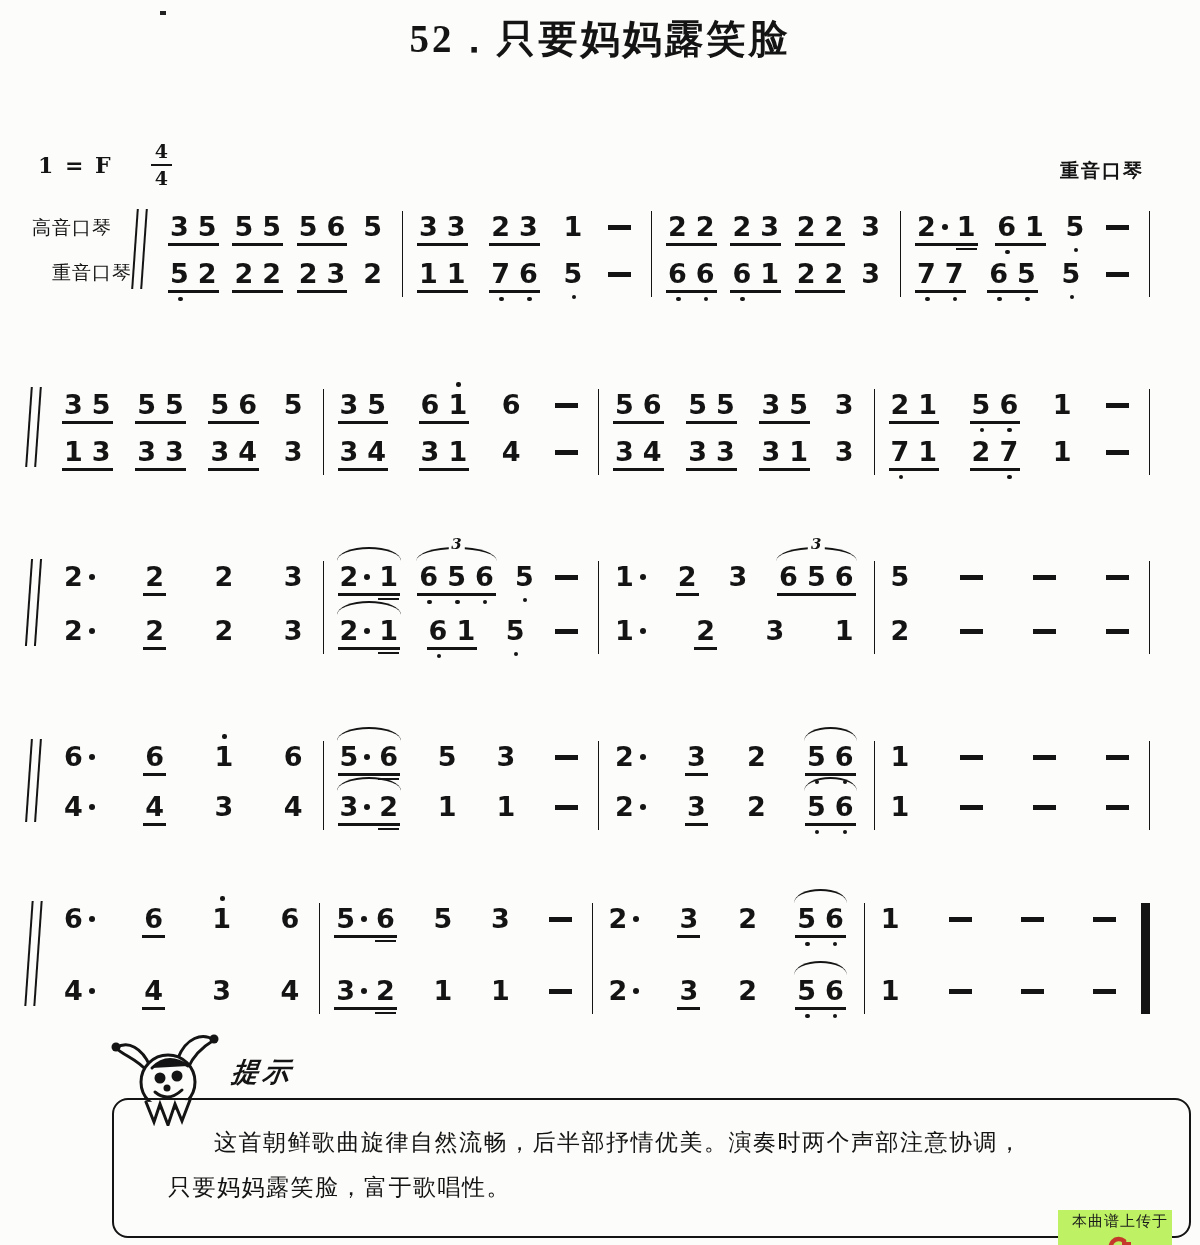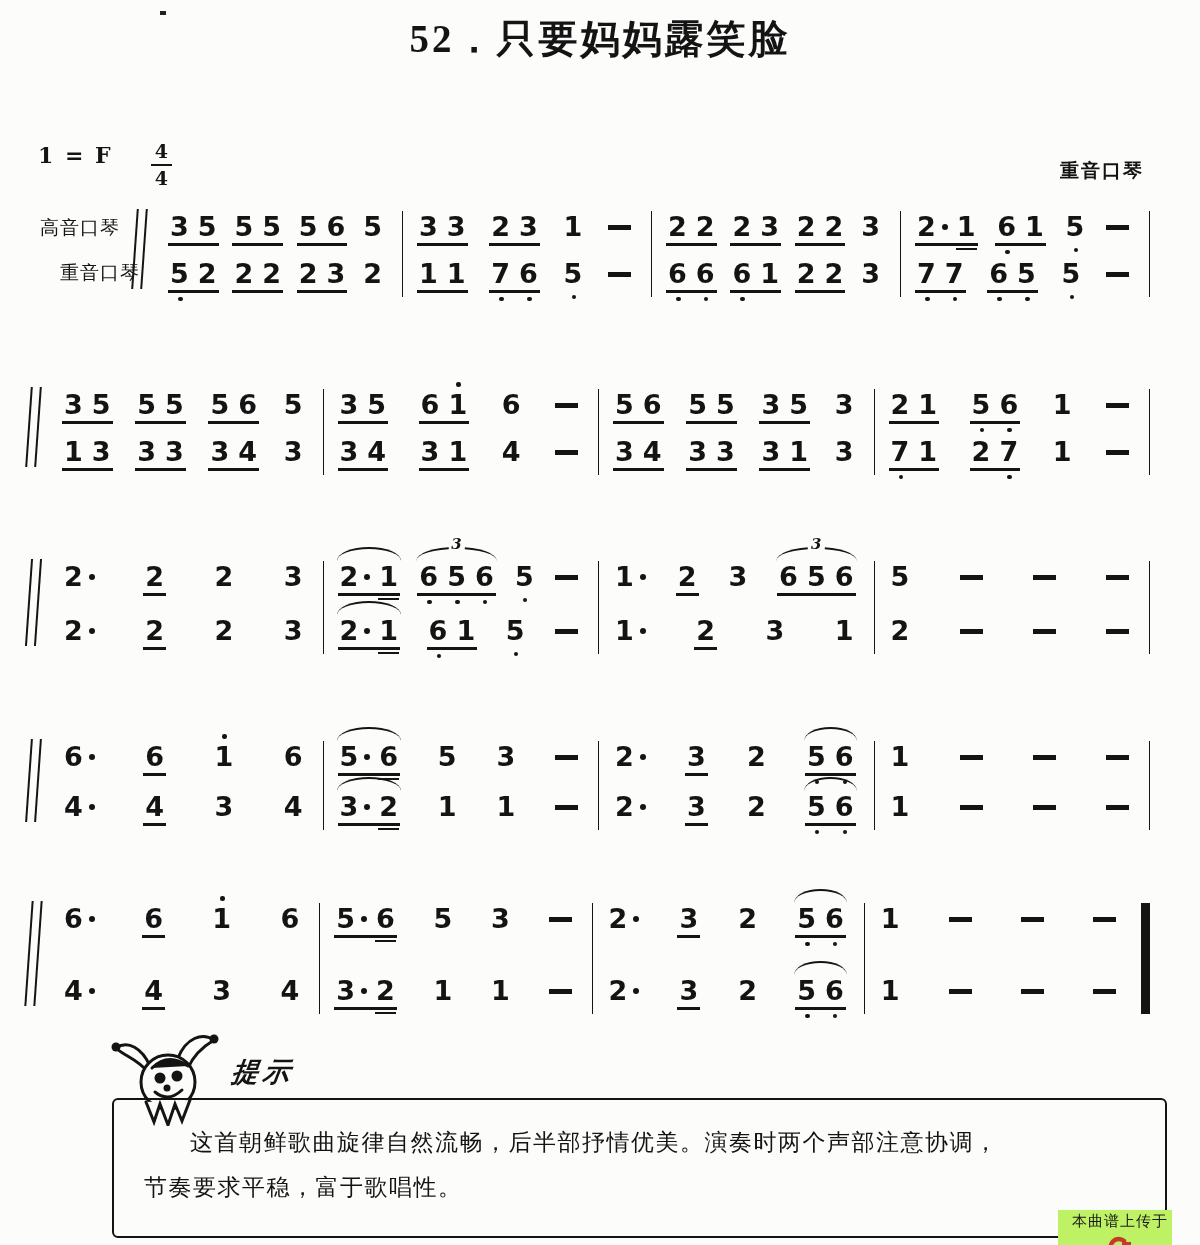--- a/index.html
+++ b/index.html
@@ -4,32 +4,32 @@
 <style>
   html,body{margin:0;padding:0;background:#e8e8e8;}
   .page{position:relative;width:1200px;height:1245px;background:#fcfcfa;color:#141414;
         font-family:"Liberation Serif",serif;overflow:hidden;}
 
   
   .title{position:absolute;top:12px;left:0;width:100%;text-align:center;
          font-size:39px;font-weight:bold;letter-spacing:3px;}
   .subtitle{position:absolute;top:90px;left:0;width:100%;text-align:center;
             font-size:23px;letter-spacing:6px;}
-  .keyrow{position:absolute;top:142px;left:38px;display:flex;}
+  .keyrow{position:absolute;top:142px;left:38px;display:flex;align-items:center;}
   .keysig{font-size:22px;font-weight:bold;letter-spacing:2px;font-family:"DejaVu Serif",serif;}
   .frac{display:inline-flex;flex-direction:column;align-items:center;margin-left:38px;
         font-family:"DejaVu Serif",serif;font-weight:bold;font-size:19px;line-height:1;}
   .frac .num{border-bottom:2.2px solid #141414;padding:0 4px 3px;}
   .frac .den{padding-top:3px;}
   .origin{position:absolute;top:158px;right:56px;font-size:19px;font-weight:bold;letter-spacing:2px;}
 
   
   .sys{position:absolute;left:28px;width:1122px;display:flex;align-items:flex-start;}
   .lbls{position:relative;width:106px;flex:none;font-size:19px;letter-spacing:1px;}
-  .lbls span{position:absolute;left:12px;white-space:nowrap;}
+  .lbls span{position:absolute;left:4px;white-space:nowrap;}
   .brk{flex:none;width:7px;border-left:2.4px solid #141414;border-right:2.4px solid #141414;
        transform:skewX(-4deg);margin-right:9px;margin-top:-2px;}
   .bars{flex:1;display:flex;}
   .bar{flex:1;border-right:1.8px solid #141414;}
   .bar.noend{border-right:none;}
   .row{display:flex;justify-content:space-between;align-items:flex-start;padding:2px 20px 0 16px;}
   .thick{flex:none;width:9px;background:#141414;margin-left:5px;}
 
   .grp{position:relative;display:inline-flex;align-items:flex-start;gap:9px;}
   .grp.u1::after{content:'';position:absolute;left:-2px;right:-2px;bottom:-6px;height:2.6px;background:#141414;}
@@ -41,21 +41,21 @@
   .ldot{position:absolute;bottom:-12px;left:8px;width:4.5px;height:4.5px;border-radius:50%;background:#141414;}
   .grp.u1 .ldot{bottom:-14px;}
   .arc{position:absolute;top:-16px;left:-3px;right:-3px;height:12px;
        border-top:2.2px solid #141414;border-radius:50% 50% 0 0 / 100% 100% 0 0;}
   .tri{position:absolute;top:-26px;left:50%;transform:translateX(-50%);
        font:bold italic 15px "DejaVu Serif",serif;background:#fcfcfa;padding:0 3px;line-height:1;}
   .dash{width:23px;height:4.6px;background:#141414;margin-top:12px;flex:none;}
 
   
   .tipbox{position:absolute;left:112px;top:1098px;width:1051px;height:136px;
-          border:2.6px solid #141414;border-radius:6px;}
+          border:2.6px solid #141414;border-radius:16px;padding-left:24px;}
   .tipline{padding:0 60px 0 30px;font-size:23px;letter-spacing:1.5px;line-height:45px;}
   .tipline.first{margin-top:20px;text-indent:2em;}
   .tiplabel{position:absolute;left:232px;top:1054px;font-family:"DejaVu Sans",sans-serif;
             font-weight:900;font-style:italic;font-size:27px;letter-spacing:4px;transform:skewX(-8deg);}
   .jester{position:absolute;left:108px;top:1028px;}
 
   
   .wm{position:absolute;top:1210px;right:28px;display:flex;align-items:center;gap:5px;
       background:#bef264;padding:2px 2px 2px 12px;flex-direction:column;}
   .wm .pre{font-size:15px;color:#1a1a1a;letter-spacing:1px;font-family:"Liberation Sans",sans-serif;}
@@ -1150,21 +1150,21 @@
       <circle cx="69" cy="48" r="5.5" fill="#141414" stroke="none"></circle>
       <circle cx="59" cy="60" r="3.5" fill="#141414" stroke="none"></circle>
       <path d="M47,64 Q60,75 74,62"></path>
       <path d="M38,74 L46,94 L52,76 L60,97 L67,76 L74,93 L82,72" fill="#fcfcfa"></path>
     </g>
   </svg>
   <div class="tiplabel">提示</div>
 
   <div class="tipbox">
     <div class="tipline first">这首朝鲜歌曲旋律自然流畅，后半部抒情优美。演奏时两个声部注意协调，</div>
-    <div class="tipline">节奏要求平稳，富于歌唱性。</div>
+    <div class="tipline">只要妈妈露笑脸，富于歌唱性。</div>
   </div>
 
   <div class="wm">
     <span class="pre">本曲谱上传于</span>
     <svg width="24" height="22" viewBox="0 0 24 22">
       <path d="M16,5 A8,8 0 1 0 16,17" fill="none" stroke="#c5392b" stroke-width="4.5" stroke-linecap="round"></path>
       <rect x="14" y="6" width="9" height="3" fill="#c5392b"></rect>
       <rect x="14" y="12" width="9" height="3" fill="#c5392b"></rect>
     </svg>
     <span class="site" style="color: rgb(150, 48, 28);">

